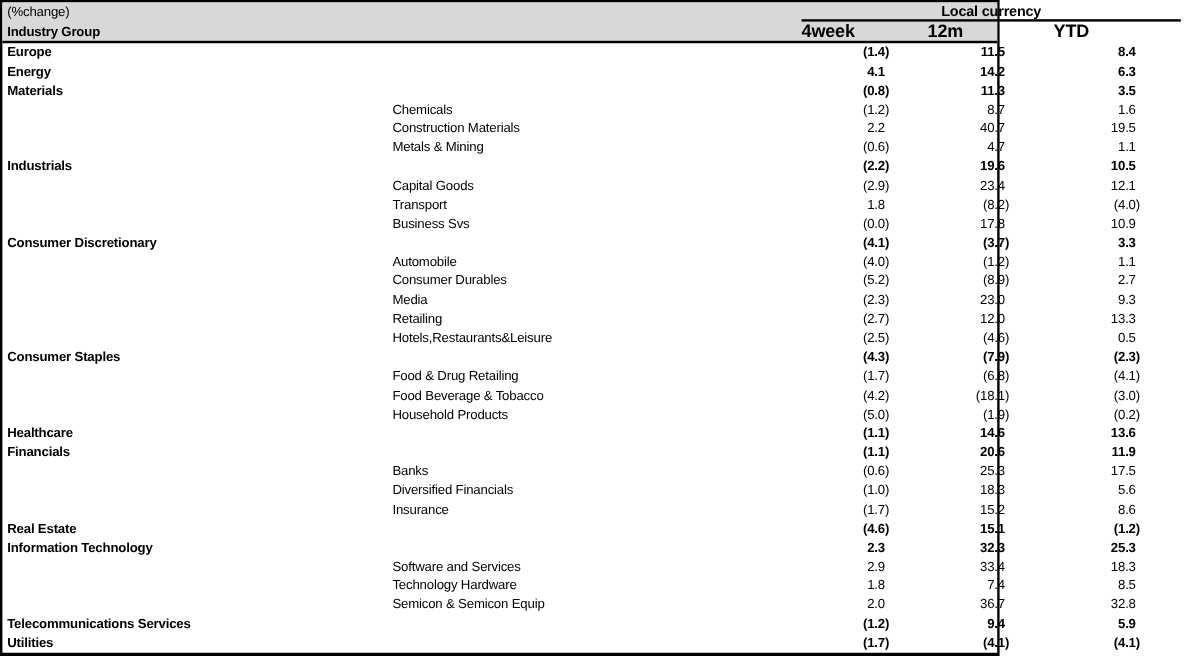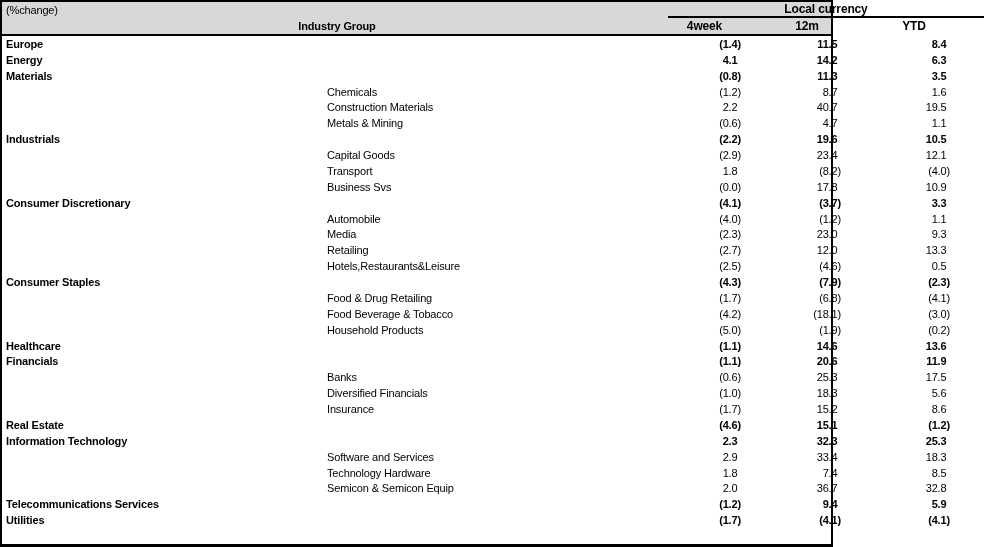--- a/index.html
+++ b/index.html
@@ -37,25 +37,25 @@
     height:14px;
   }
   .hdr-row2 {
     display:grid;
     grid-template-columns:666px 105px 105px 110px;
     height:16px;
     align-items:center;
   }
   .industry-group-label {
     padding-left:4px;
-    font-size:11px; font-weight:bold;text-align:center;
+    font-size:11px; font-weight:bold;
   }
   .colhead {
-    font-size:12px; font-weight:bold;
-    text-align:center;
+    font-size:15px; font-weight:bold;
+    text-align:left;
   }
   .colhead.h0 { padding-right:32px; }
   .colhead.h1 { padding-right:37px; }
   .colhead.h2 { padding-right:38px; }
   
   .tbody {
     display:grid;
     grid-auto-rows:15.875px;
     height:508px;
   }
@@ -171,20 +171,27 @@
       </div>
       <div class="row">
         <div class="cell label"></div>
         <div class="cell sublabel">Automobile</div>
         <div class="cell num c0">(4.0)</div>
         <div class="cell num c1">(1.2)</div>
         <div class="cell num c2">1.1<span class="ph">)</span></div>
       </div>
       <div class="row">
         <div class="cell label"></div>
+        <div class="cell sublabel">Consumer Durables</div>
+        <div class="cell num c0">(5.2)</div>
+        <div class="cell num c1">(8.9)</div>
+        <div class="cell num c2">2.7<span class="ph">)</span></div>
+      </div>
+      <div class="row">
+        <div class="cell label"></div>
         <div class="cell sublabel">Media</div>
         <div class="cell num c0">(2.3)</div>
         <div class="cell num c1">23.0<span class="ph">)</span></div>
         <div class="cell num c2">9.3<span class="ph">)</span></div>
       </div>
       <div class="row">
         <div class="cell label"></div>
         <div class="cell sublabel">Retailing</div>
         <div class="cell num c0">(2.7)</div>
         <div class="cell num c1">12.0<span class="ph">)</span></div>

